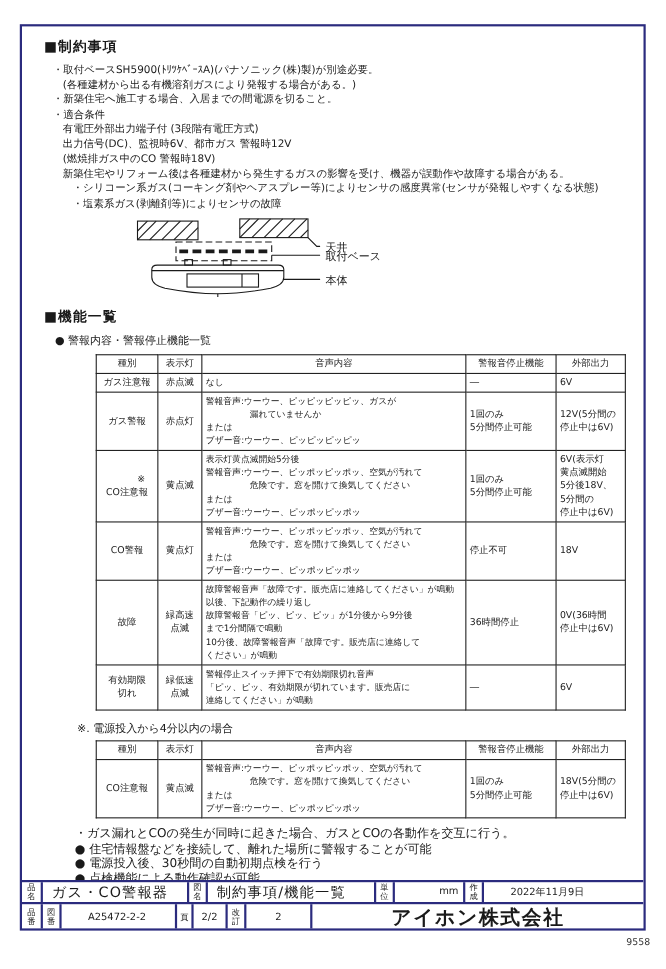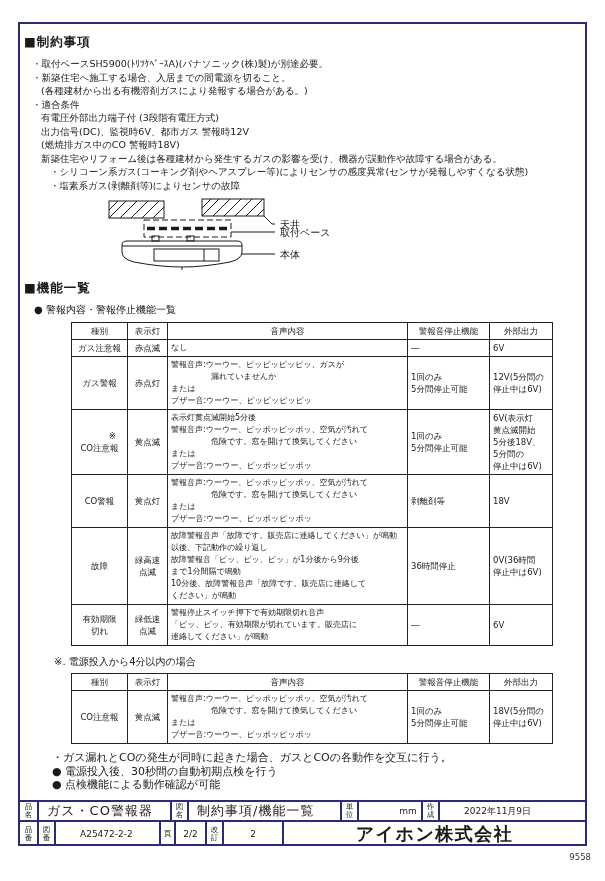--- a/index.html
+++ b/index.html
@@ -7,21 +7,21 @@
   body {
     width:605px; height:881px; position:relative;
     font-family:"DejaVu Sans", sans-serif;
     color:#1a1a1a;
   }
   .frame {
     position:absolute; left:18px; top:22px; width:569px; height:824px;
     border:2px solid #2b2b7e;
     display:flex; flex-direction:column; overflow:hidden;
   }
-  .content { flex:1; padding:10px 8px 0 4px; overflow:hidden; }
+  .content { flex:1; padding:10px 8px 0 20px; overflow:hidden; }
 
   .sec-title { font-size:12.5px; font-weight:600; letter-spacing:1px; margin-bottom:6px; }
   .clines { margin-left:8px; }
   .cline { font-size:9.5px; line-height:13.5px; white-space:pre-line; }
   .ind1 { margin-left:0px; }
   .ind2 { margin-left:9px; }
   .ind3 { margin-left:18px; }
 
   .diagram { margin:4px 0 2px 48px; }
   .diagram svg text { font-size:10px; fill:#1a1a1a; }
@@ -78,22 +78,22 @@
 </style>
 </head>
 <body>
 
 <div class="frame">
   <div class="content">
 
     <div class="sec-title">■制約事項</div>
     <div class="clines">
       <div class="cline ind1">・取付ベースSH5900(ﾄﾘﾂｹﾍﾞｰｽA)(パナソニック(株)製)が別途必要。</div>
+      <div class="cline ind2">(各種建材から出る有機溶剤ガスにより発報する場合がある。)</div>
       <div class="cline ind1">・新築住宅へ施工する場合、入居までの間電源を切ること。</div>
-      <div class="cline ind2">(各種建材から出る有機溶剤ガスにより発報する場合がある。)</div>
       <div class="cline ind1">・適合条件</div>
       <div class="cline ind2">有電圧外部出力端子付 (3段階有電圧方式)</div>
       <div class="cline ind2">出力信号(DC)、監視時6V、都市ガス 警報時12V</div>
       <div class="cline ind2">(燃焼排ガス中のCO 警報時18V)</div>
       <div class="cline ind2">新築住宅やリフォーム後は各種建材から発生するガスの影響を受け、機器が誤動作や故障する場合がある。</div>
       <div class="cline ind3">・シリコーン系ガス(コーキング剤やヘアスプレー等)によりセンサの感度異常(センサが発報しやすくなる状態)</div>
       <div class="cline ind3">・塩素系ガス(剥離剤等)によりセンサの故障</div>
     </div>
 
     <div class="diagram">
@@ -195,21 +195,21 @@
 5分間の
 停止中は6V)</td>
       </tr>
       <tr>
         <td class="c-type">CO警報</td>
         <td class="c-lamp">黄点灯</td>
         <td class="c-audio">警報音声:ウーウー、ピッポッピッポッ、空気が汚れて
 　　　　　危険です。窓を開けて換気してください
 または
 ブザー音:ウーウー、ピッポッピッポッ</td>
-        <td class="c-stop">剥離剤等</td>
+        <td class="c-stop">停止不可</td>
         <td class="c-out">18V</td>
       </tr>
       <tr>
         <td class="c-type">故障</td>
         <td class="c-lamp">緑高速
 点滅</td>
         <td class="c-audio">故障警報音声「故障です。販売店に連絡してください」が鳴動
 以後、下記動作の繰り返し
 故障警報音「ピッ、ピッ、ピッ」が1分後から9分後
 まで1分間隔で鳴動
@@ -261,20 +261,21 @@
         <td class="c-stop">1回のみ
 5分間停止可能</td>
         <td class="c-out">18V(5分間の
 停止中は6V)</td>
       </tr>
     </tbody>
       </table>
 
     <div class="endnotes">
       <div class="endnote">・ガス漏れとCOの発生が同時に起きた場合、ガスとCOの各動作を交互に行う。</div>
+      <div class="endnote">● 住宅情報盤などを接続して、離れた場所に警報することが可能</div>
       <div class="endnote">● 電源投入後、30秒間の自動初期点検を行う</div>
       <div class="endnote">● 点検機能による動作確認が可能</div>
     </div>
   </div>
 
   <div class="tb">
     <div class="tb-row">
       <div class="tb-cell tb-label">品
 名</div>
       <div class="tb-cell tb-val-lg w-pname">ガス・CO警報器</div>

